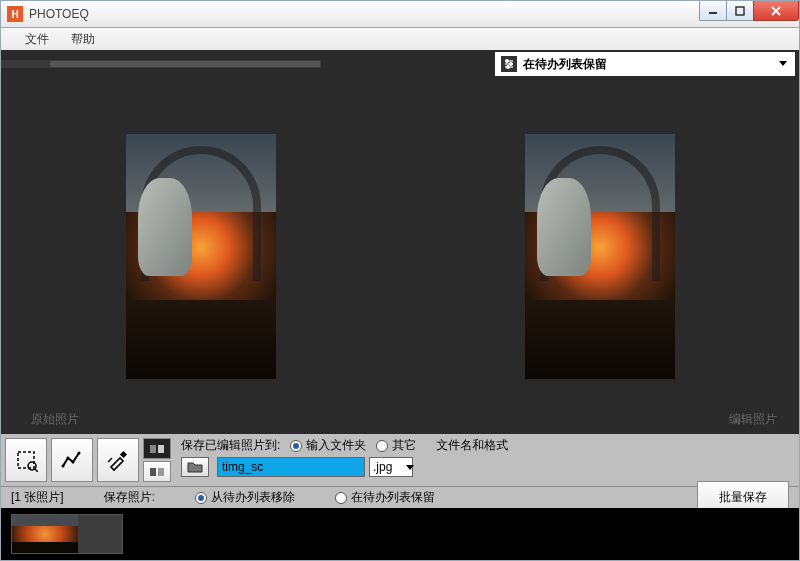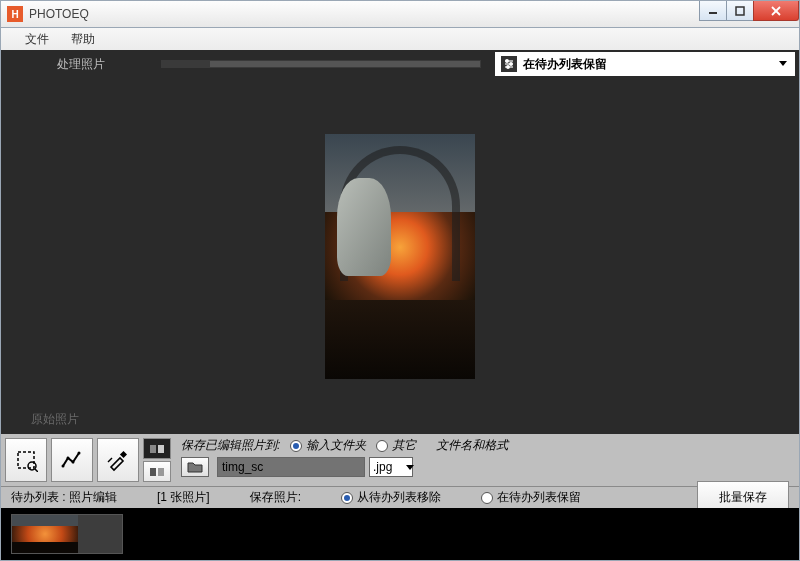--- a/index.html
+++ b/index.html
@@ -48,26 +48,26 @@
 
 .controls-row { background:#bfbfbf; display:flex; align-items:stretch; height:52px; }
 .tool-buttons { display:flex; padding:4px; gap:4px; background:#bfbfbf;}
 .tool-btn { width:42px; background:linear-gradient(#fefefe,#e8e8e8); border:1px solid #8a8a8a; display:flex; align-items:center; justify-content:center; }
 .tool-btn svg{display:block;}
 .tool-stack { width:32px; display:flex; flex-direction:column; gap:2px; padding:4px 4px 4px 0;}
 .tool-stack .mini{flex:1;background:linear-gradient(#fefefe,#e8e8e8);border:1px solid #8a8a8a;display:flex;align-items:center;justify-content:center;}
 .tool-stack .mini.dark{background:#222;color:#fff;}
 
 .save-panel { flex:1; display:flex; flex-direction:column; padding:3px 4px 3px 6px; gap:3px;}
-.save-panel .row1{display:flex;align-items:center;gap:10px;font-style:italic;}
+.save-panel .row1{display:flex;align-items:center;gap:10px;}
 .save-panel .row1 .lbl{color:#000;}
 .save-panel .row2{display:flex;align-items:center;gap:4px;}
 .path-input{flex:0 0 248px;height:20px;background:#fff;border:1px solid #666;padding:0 4px;display:flex;align-items:center;overflow:hidden;white-space:nowrap;}
 .folder-btn{width:28px;height:20px;background:linear-gradient(#fdfdfd,#e0e0e0);border:1px solid #666;display:flex;align-items:center;justify-content:center;}
-.fname-input{flex:0 0 148px;height:20px;background:#737373;border:1px solid #666;padding:0 4px;display:flex;align-items:center;margin-left:4px;}
+.fname-input{flex:0 0 148px;height:20px;background:#0ea5e9;border:1px solid #666;padding:0 4px;display:flex;align-items:center;margin-left:4px;}
 .ext-select{width:44px;height:20px;background:#fff;border:1px solid #666;display:flex;align-items:center;padding:0 3px;gap:14px;}
 .ext-select .chev{margin-left:auto;}
 
 .radio{display:inline-flex;align-items:center;gap:4px;}
 .radio .dot{width:12px;height:12px;border:1px solid #555;border-radius:50%;background:#fff;display:inline-flex;align-items:center;justify-content:center;}
 .radio .dot.checked::after{content:"";width:6px;height:6px;border-radius:50%;background:#2a5db0;}
 
 .big-save-btn{width:92px;margin:4px;background:linear-gradient(#fefefe,#e8e8e8);border:1px solid #8a8a8a;display:flex;align-items:center;justify-content:center;}
 
 
@@ -112,21 +112,20 @@
 </div>
 
 <div class="menubar">
   <div class="menu-item">文件</div>
   <div class="menu-item">帮助</div>
 </div>
 
 <div class="app-body">
 
   <div class="top-strip">
-    <div class="left-label">处理照片</div>
     <div class="progress">
         <div class="track-dark"></div>
       </div>
     <div class="tools-dropdown">
       <span class="icon">
         <svg width="12" height="12">
             <g stroke="#fff" stroke-width="1.2">
               <line x1="2" y1="3" x2="10" y2="3"></line>
               <line x1="2" y1="6" x2="10" y2="6"></line>
               <line x1="2" y1="9" x2="10" y2="9"></line>
@@ -148,20 +147,30 @@
   <div class="preview-area">
     <div class="preview-half left">
       <div class="thumb">
         <div class="sky"></div>
           <div class="mid"></div>
           <div class="ground"></div>
         <div class="arch"></div>
           <div class="figure"></div>
       </div>
       <div class="caption">原始照片</div>
+    </div>
+    <div class="preview-half right">
+      <div class="thumb">
+        <div class="sky"></div>
+          <div class="mid"></div>
+          <div class="ground"></div>
+        <div class="arch"></div>
+          <div class="figure"></div>
+      </div>
+      <div class="caption">编辑照片</div>
     </div>
   </div>
 
   <div class="controls-row">
     <div class="tool-buttons">
       <div class="tool-btn">
         <svg width="24" height="24">
             <rect x="4" y="4" width="16" height="16" fill="none" stroke="#000" stroke-width="1.5" stroke-dasharray="3 2"></rect>
             <circle cx="18" cy="18" r="4" fill="none" stroke="#000" stroke-width="1.5"></circle>
             <line x1="21" y1="21" x2="24" y2="24" stroke="#000" stroke-width="1.5"></line>
@@ -224,21 +233,20 @@
           <span class="chev"><svg width="8" height="8">
                 <polygon points="0,2 8,2 4,7" fill="#000"></polygon>
               </svg></span>
         </div>
       </div>
     </div>
 
   </div>
 
   <div class="todo-bar">
-    <div class="seg">待办列表 : 照片编辑</div>
     <div class="seg">[1 张照片]</div>
     <div class="seg">保存照片:</div>
     <div class="seg">
       <span class="radio">
         <span class="dot checked"></span>
         <span>从待办列表移除</span>
       </span>
     </div>
     <div class="seg">
       <span class="radio">

